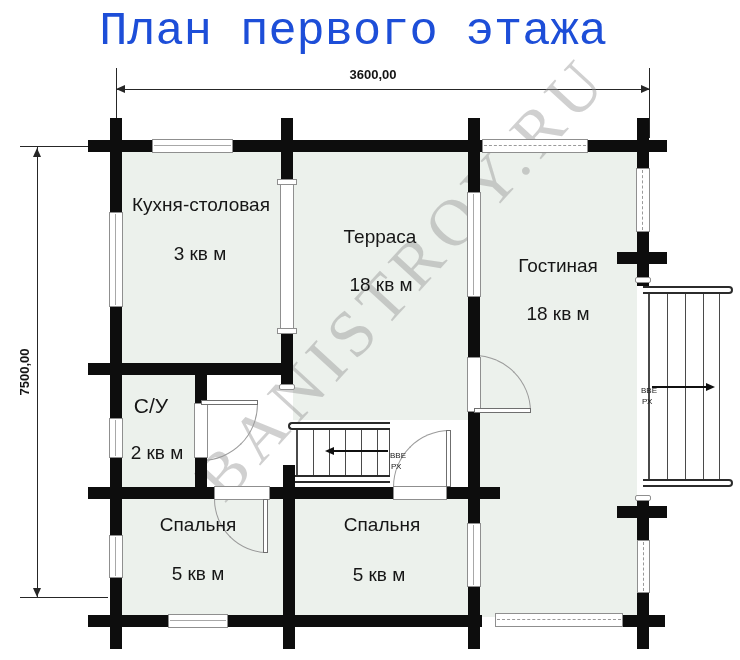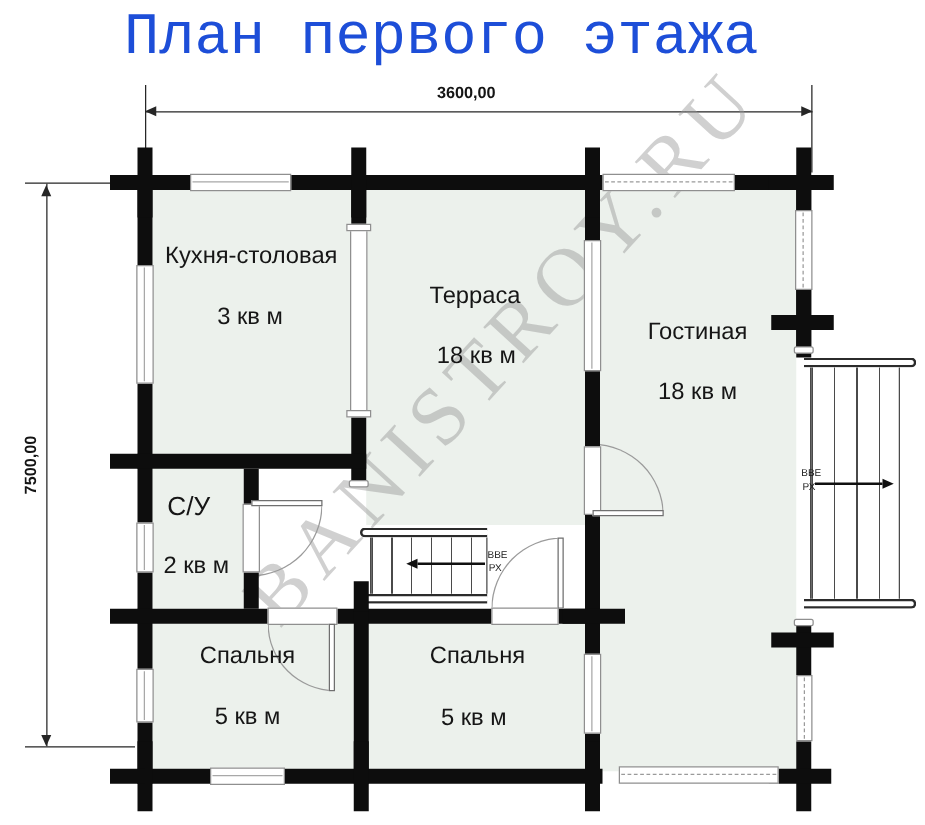--- a/index.html
+++ b/index.html
@@ -23,21 +23,21 @@
   .arc-tl{border-top-width:1px;border-left-width:1px;border-radius:100% 0 0 0;}
   .arc-tr{border-top-width:1px;border-right-width:1px;border-radius:0 100% 0 0;}
   .srail{background:#fff;border-top:2px solid #2b2b2b;border-bottom:2px solid #2b2b2b;z-index:7;}
   .srail.curl-l{border-left:2px solid #2b2b2b;border-radius:5px 0 0 5px;}
   .srail.curl-r{border-right:2px solid #2b2b2b;border-radius:0 5px 5px 0;}
   .treads{border-left:1px solid #4a4a4a;border-right:1px solid #4a4a4a;z-index:6;
           background-image:repeating-linear-gradient(to right,#4a4a4a 0 1px,transparent 1px 16px);}
   .treads.wide{background-image:repeating-linear-gradient(to right,#4a4a4a 0 1px,transparent 1px 18px);}
   .aline{background:#101010;z-index:15;}
   .ahead{width:0;height:0;z-index:15;}
-  .slabel{font-size:8px;line-height:10px;color:#1a1a1a;z-index:16;white-space:nowrap;}
+  .slabel{font-size:8px;line-height:10px;color:#1a1a1a;z-index:16;white-space:nowrap;margin-top:12px;}
   .dline{background:#262626;z-index:3;}
   .dhead{width:0;height:0;z-index:3;}
   .dlabel{font-size:13px;font-weight:bold;color:#141414;z-index:4;white-space:nowrap;
           transform:translate(-50%,-50%);}
   .dlabel.vert{transform:translate(-50%,-50%) rotate(-90deg);}
   .rname,.rarea{font-size:19px;color:#161616;z-index:20;white-space:nowrap;
                 transform:translate(-50%,-50%);}
   .rname.big{font-size:21px;}
   #title{left:353px;top:31px;transform:translate(-50%,-50%);
          font-family:Liberation Mono, monospace;font-size:47px;color:#1d4ed8;

